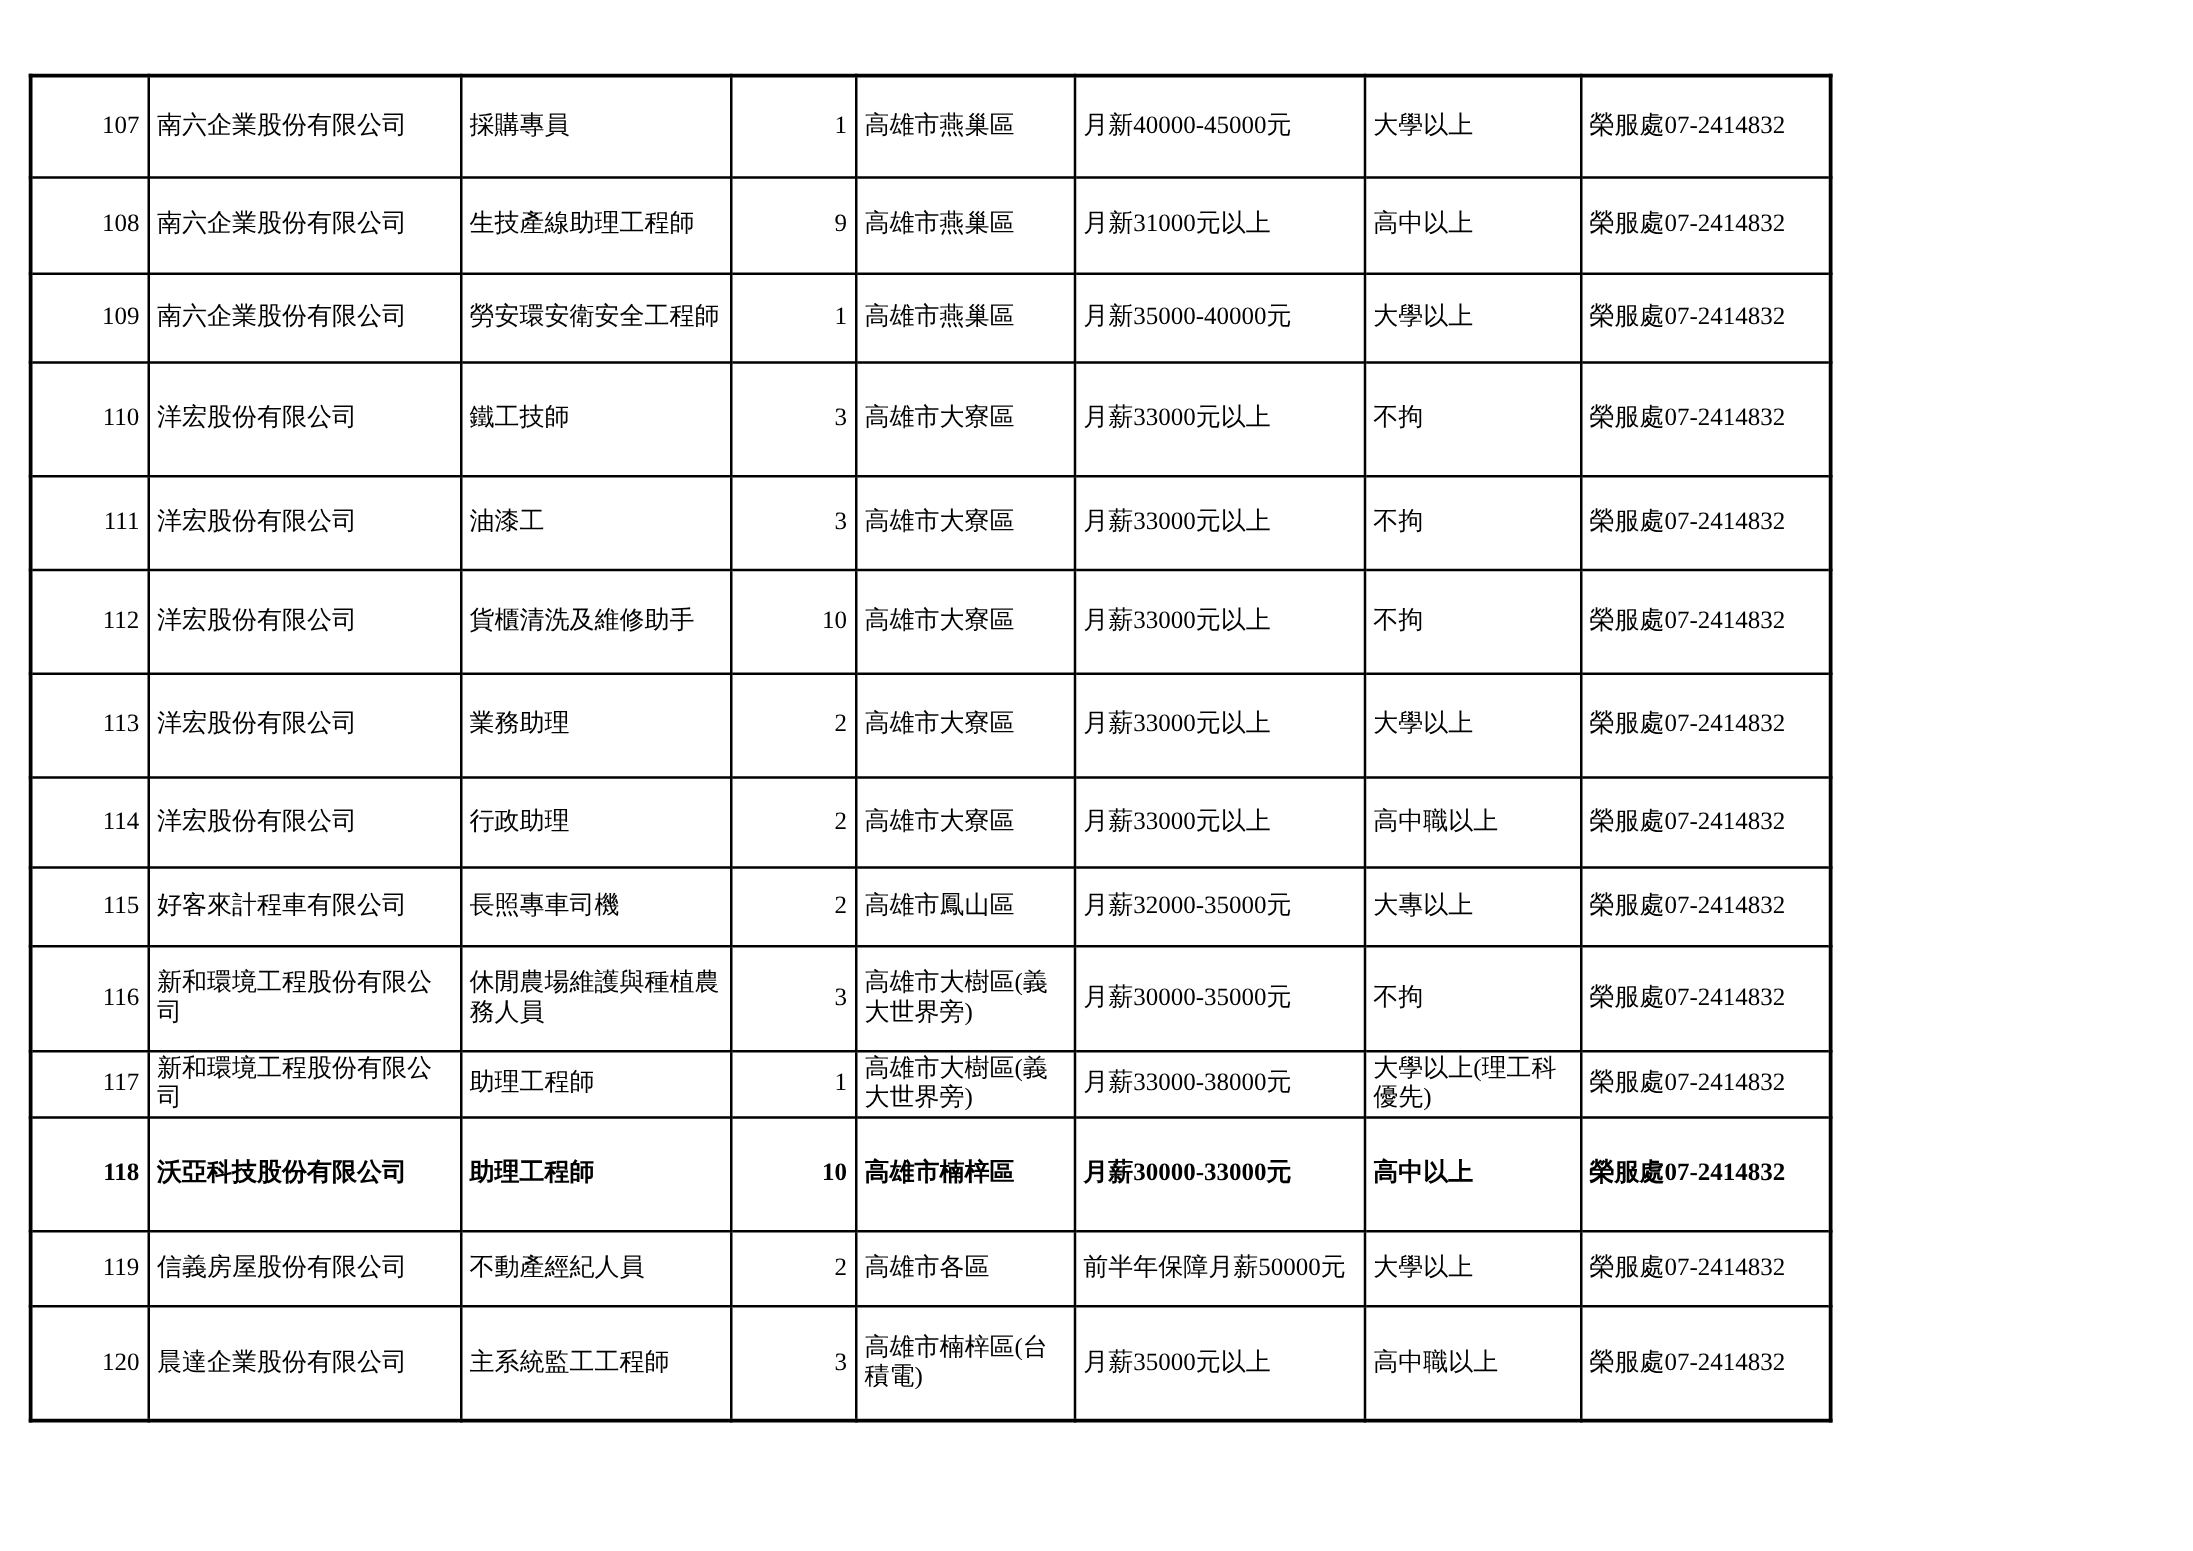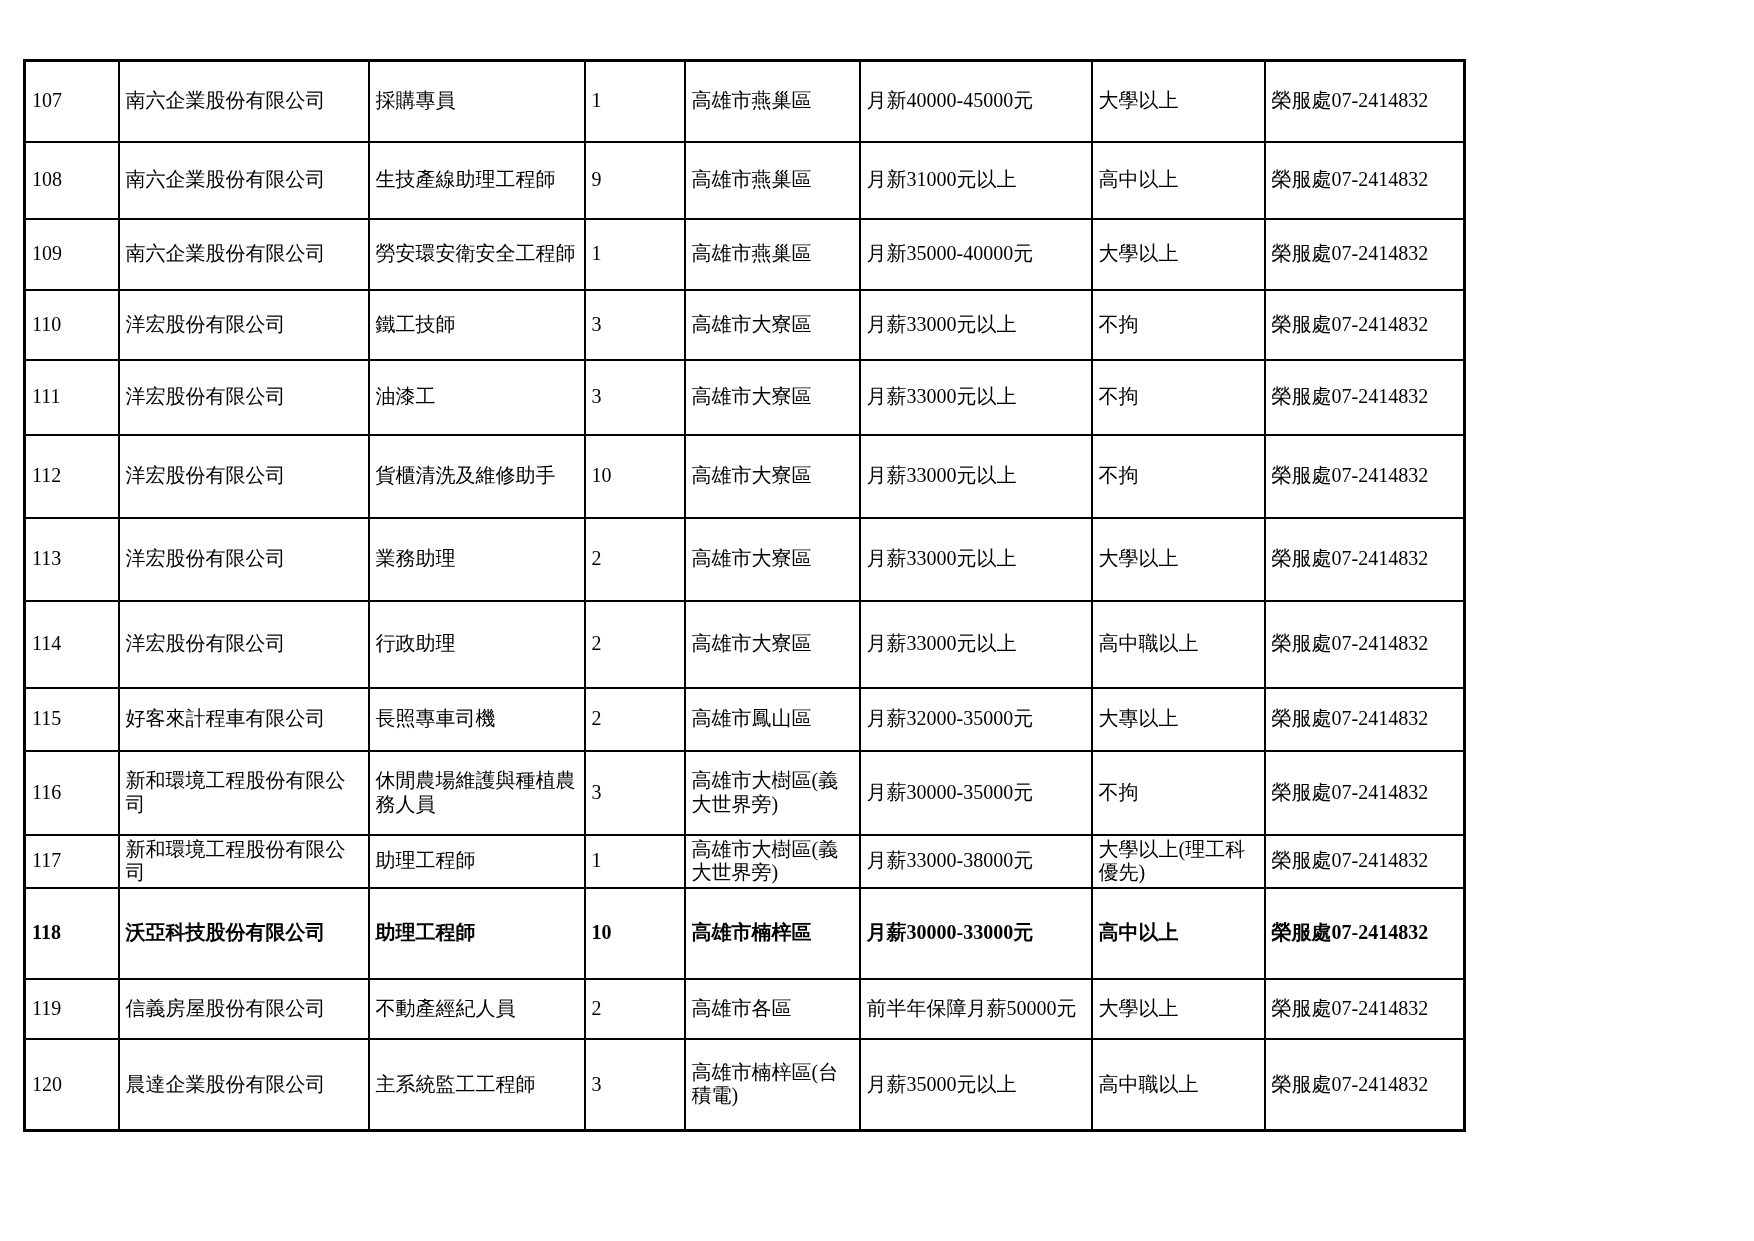--- a/index.html
+++ b/index.html
@@ -26,32 +26,32 @@
   table.jobs-table td {
     border: 2px solid #000000;
     font-size: 20px;
     line-height: 1.18;
     padding: 2px 6px;
     vertical-align: middle;
     overflow: hidden;
     word-break: break-all;
   }
   td.c-no, td.c-count {
-    text-align: left;
+    text-align: right;
     padding: 2px 2px;
     margin-top: 41px;
   }
   tr:nth-child(1)  { height: 81px; }
   tr:nth-child(2)  { height: 77px; }
   tr:nth-child(3)  { height: 71px; }
-  tr:nth-child(4)  { height: 70px; }
+  tr:nth-child(4)  { height: 91px; }
   tr:nth-child(5)  { height: 75px; }
   tr:nth-child(6)  { height: 83px; }
   tr:nth-child(7)  { height: 83px; }
-  tr:nth-child(8)  { height: 87px; }
+  tr:nth-child(8)  { height: 72px; }
   tr:nth-child(9)  { height: 63px; }
   tr:nth-child(10) { height: 84px; }
   tr:nth-child(11) { height: 52px; }
   tr:nth-child(12) { height: 91px; font-weight: bold; }
   tr:nth-child(13) { height: 60px; }
   tr:nth-child(14) { height: 92px; }
 </style>
 </head>
 <body>
 

